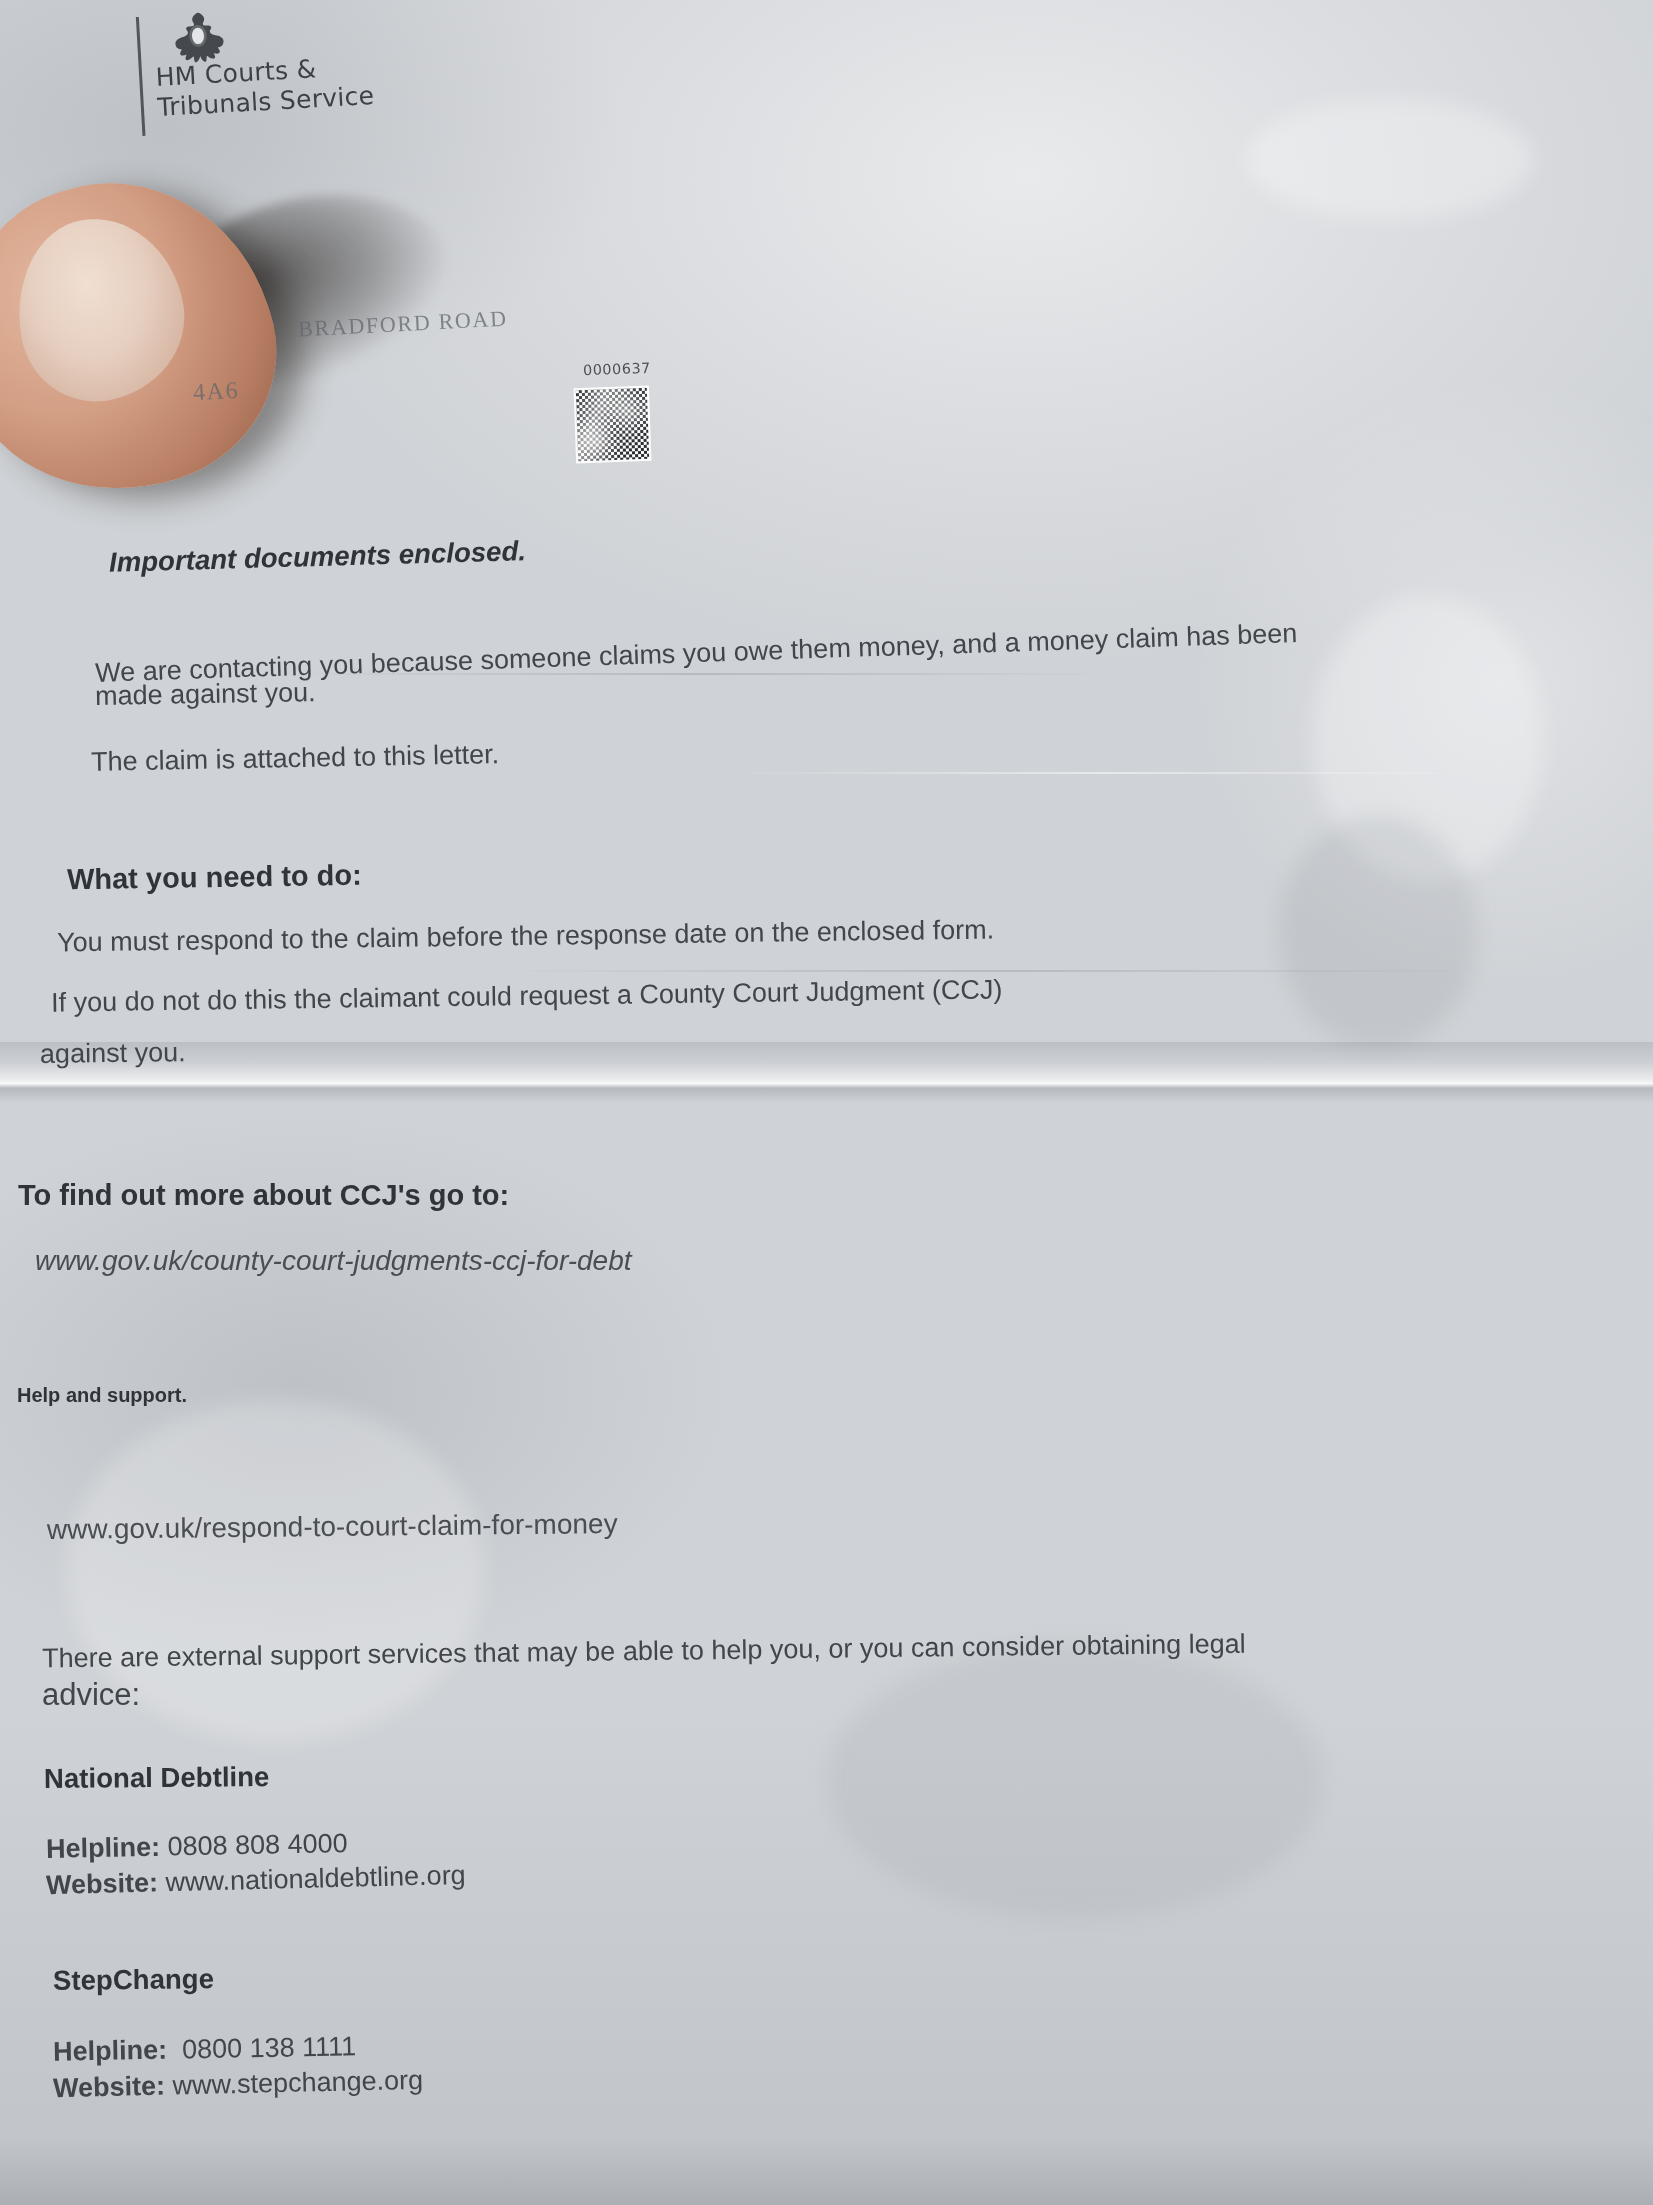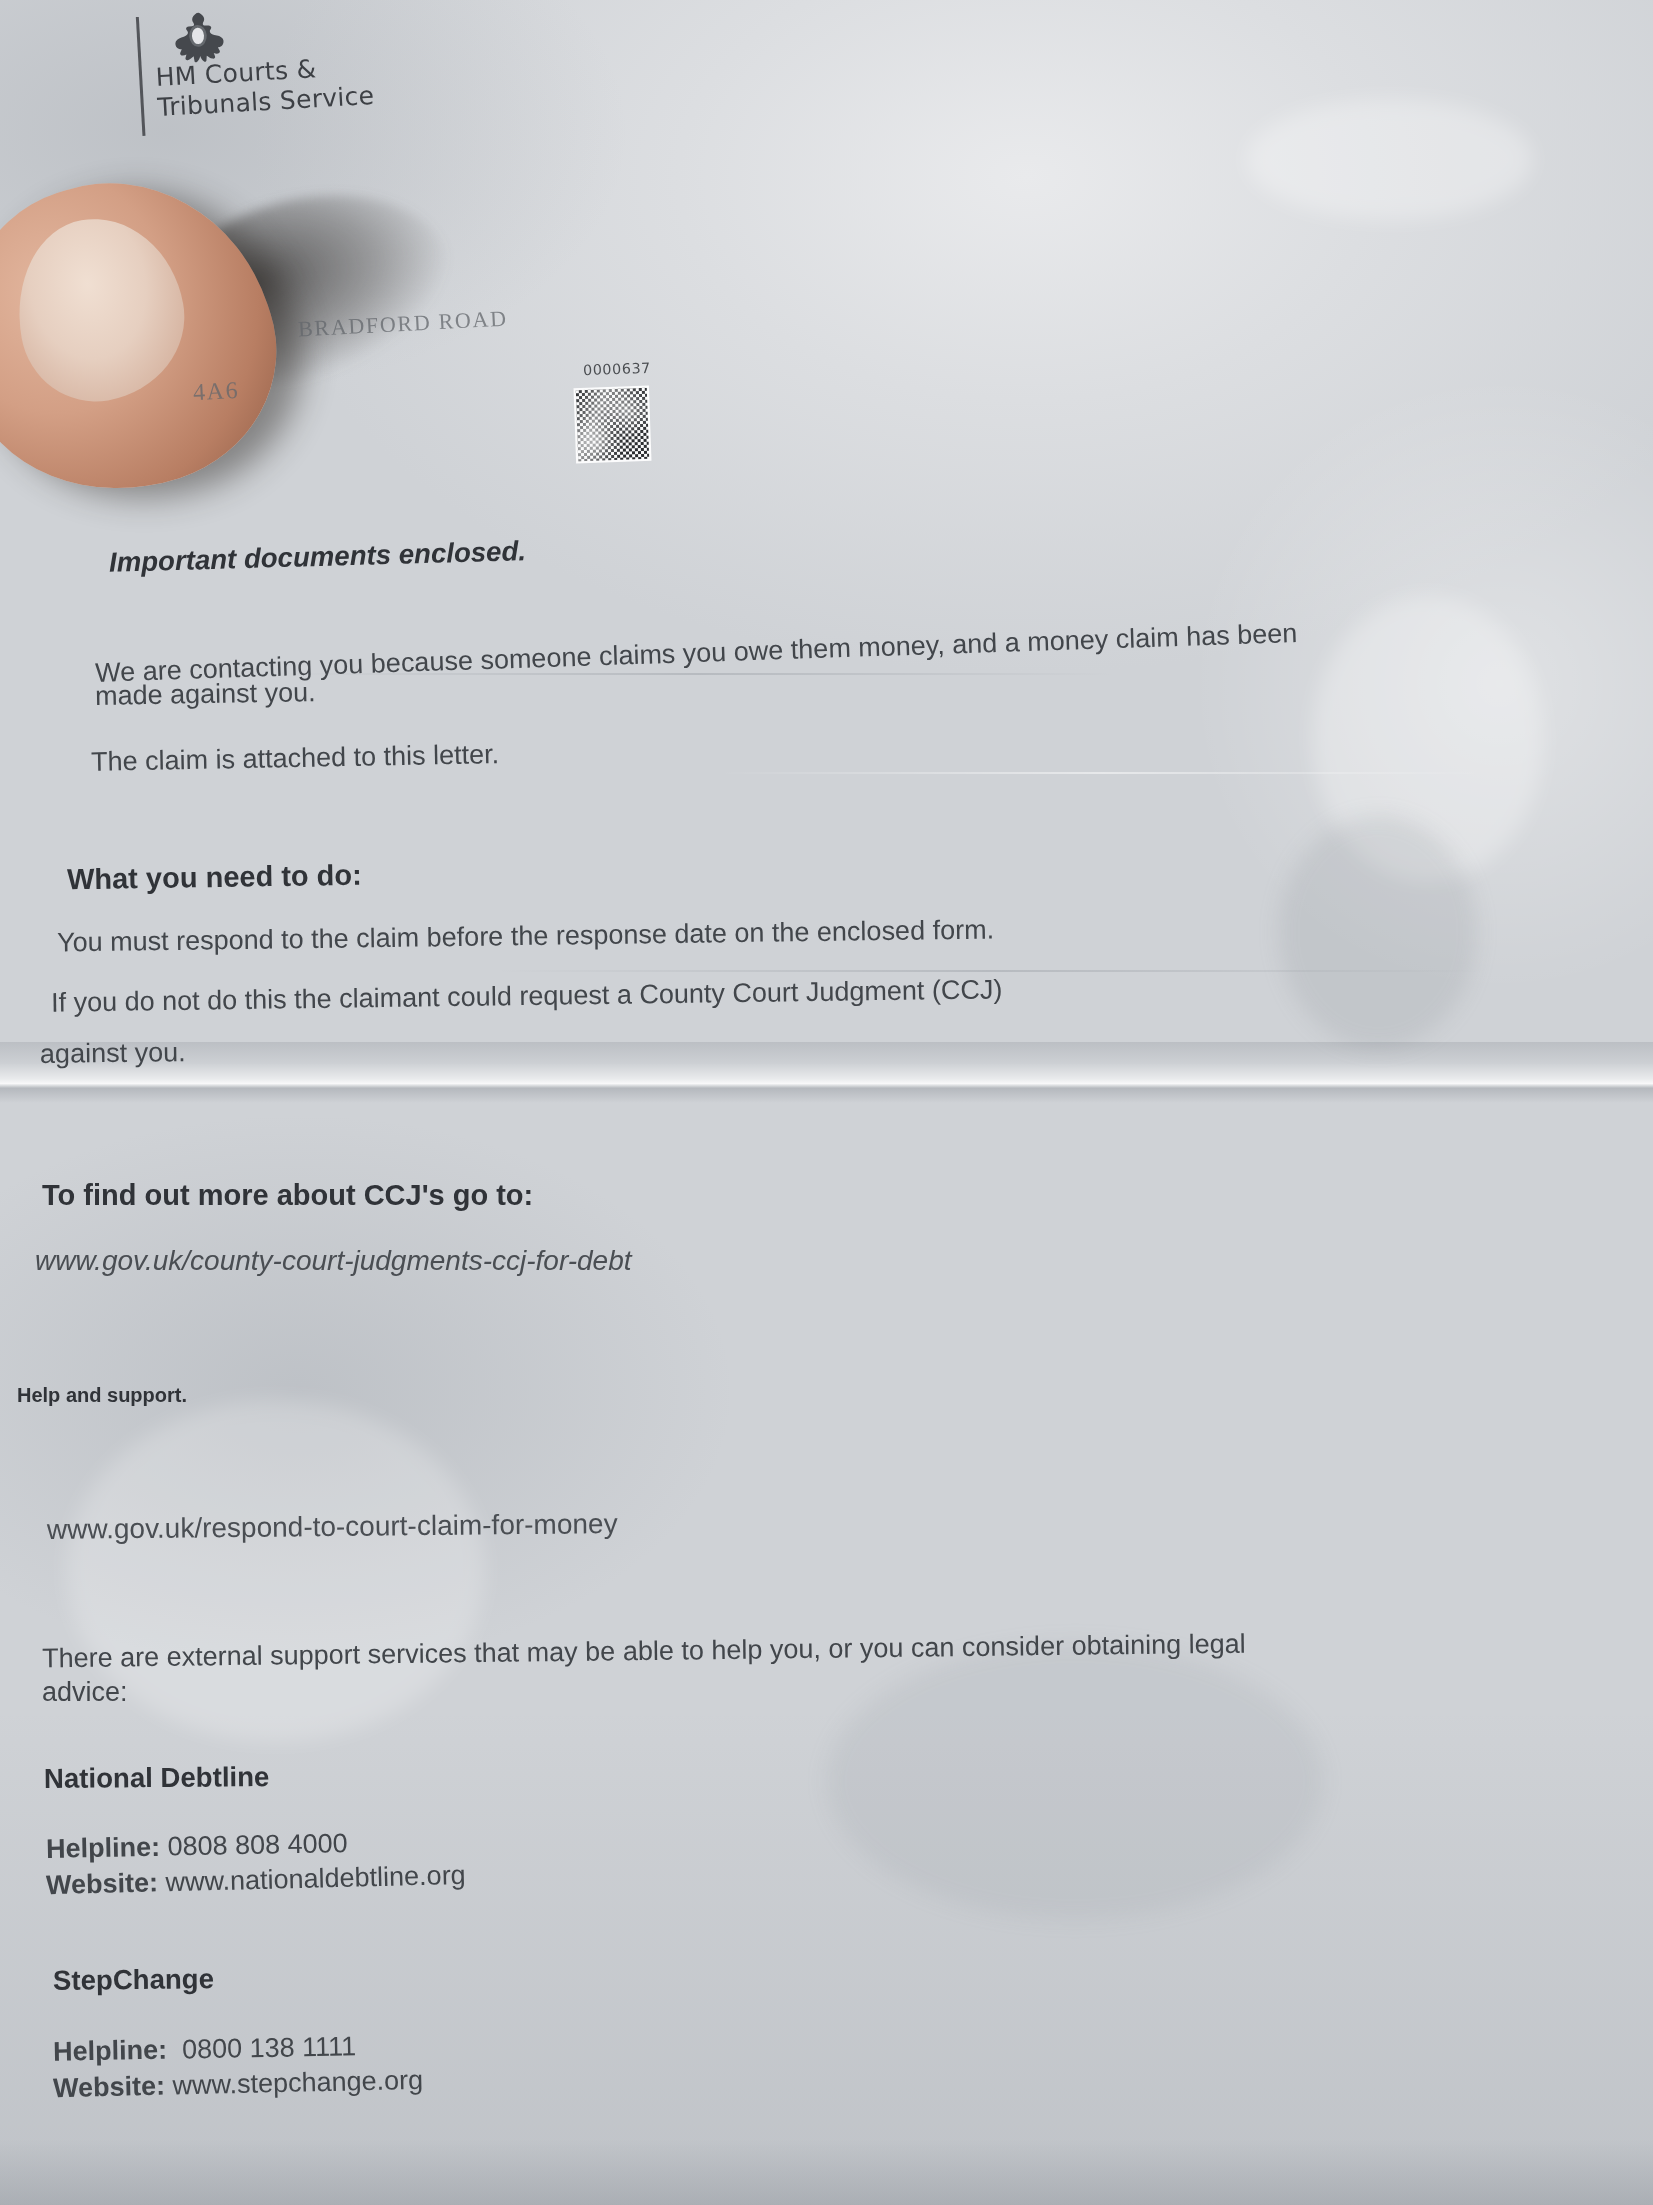--- a/index.html
+++ b/index.html
@@ -250,28 +250,28 @@
 
   <div class="txt ink-mid" style="left:95px; top:638px; font-size:27px; transform:rotate(-1.9deg);">We are contacting you because someone claims you owe them money, and a money claim has been</div>
   <div class="txt ink-mid" style="left:95px; top:679px; font-size:27px; transform:rotate(-1deg);">made against you.</div>
   <div class="txt ink-mid" style="left:91px; top:743px; font-size:27px; transform:rotate(-1.1deg);">The claim is attached to this letter.</div>
 
   <div class="txt b ink-dark" style="left:67px; top:861px; font-size:29px; transform:rotate(-0.9deg);">What you need to do:</div>
   <div class="txt ink-mid" style="left:57px; top:921px; font-size:27px; transform:rotate(-0.8deg);">You must respond to the claim before the response date on the enclosed form.</div>
   <div class="txt ink-mid" style="left:51px; top:981px; font-size:27px; transform:rotate(-0.8deg);">If you do not do this the claimant could request a County Court Judgment (CCJ)</div>
   <div class="txt ink-mid" style="left:40px; top:1038px; font-size:27px; transform:rotate(-0.7deg);">against you.</div>
 
-  <div class="txt b ink-dark" style="left:42px; top:1179px; font-size:29px;">To find out more about CCJ's go to:</div>
+  <div class="txt b ink-dark" style="left:18px; top:1179px; font-size:29px;">To find out more about CCJ's go to:</div>
   <div class="txt ink-soft" style="left:35px; top:1245px; font-size:28px;font-style:italic;">www.gov.uk/county-court-judgments-ccj-for-debt</div>
 
   <div class="txt b ink-dark" style="left:17px; top:1384px; font-size:20px;">Help and support.</div>
   <div class="txt ink-soft" style="left:47px; top:1511px; font-size:28px; transform:rotate(-0.6deg);">www.gov.uk/respond-to-court-claim-for-money</div>
 
   <div class="txt ink-mid" style="left:42px; top:1636px; font-size:27px; transform:rotate(-0.7deg);">There are external support services that may be able to help you, or you can consider obtaining legal</div>
-  <div class="txt ink-mid" style="left:42px; top:1677px; font-size:27px;text-align:right;">advice:</div>
+  <div class="txt ink-mid" style="left:42px; top:1677px; font-size:31px;text-align:right;">advice:</div>
 
   <div class="txt b ink-dark" style="left:44px; top:1762px; font-size:27.6px; transform:rotate(-0.5deg);">National Debtline</div>
   <div class="txt ink-mid" style="left:46px; top:1831px; font-size:27px; transform:rotate(-1.1deg);"><span class="b">Helpline:</span> <span>0808 808 4000</span></div>
   <div class="txt ink-mid" style="left:46px; top:1865px; font-size:27px; transform:rotate(-1.4deg);"><span class="b">Website:</span> <span>www.nationaldebtline.org</span></div>
 
   <div class="txt b ink-dark" style="left:53px; top:1964px; font-size:27.6px; transform:rotate(-0.6deg);">StepChange</div>
   <div class="txt ink-mid" style="left:53px; top:2034px; font-size:27px; transform:rotate(-1deg);"><span class="b">Helpline:</span>  <span>0800 138 1111</span></div>
   <div class="txt ink-mid" style="left:53px; top:2069px; font-size:27px; transform:rotate(-1.3deg);"><span class="b">Website:</span> <span>www.stepchange.org</span></div>
 
   <div style="position:absolute; left:0; bottom:0; width:1654px; height:66px; background:linear-gradient(180deg, rgba(110,116,124,0) 0%, rgba(110,116,124,0.25) 100%);"></div>

